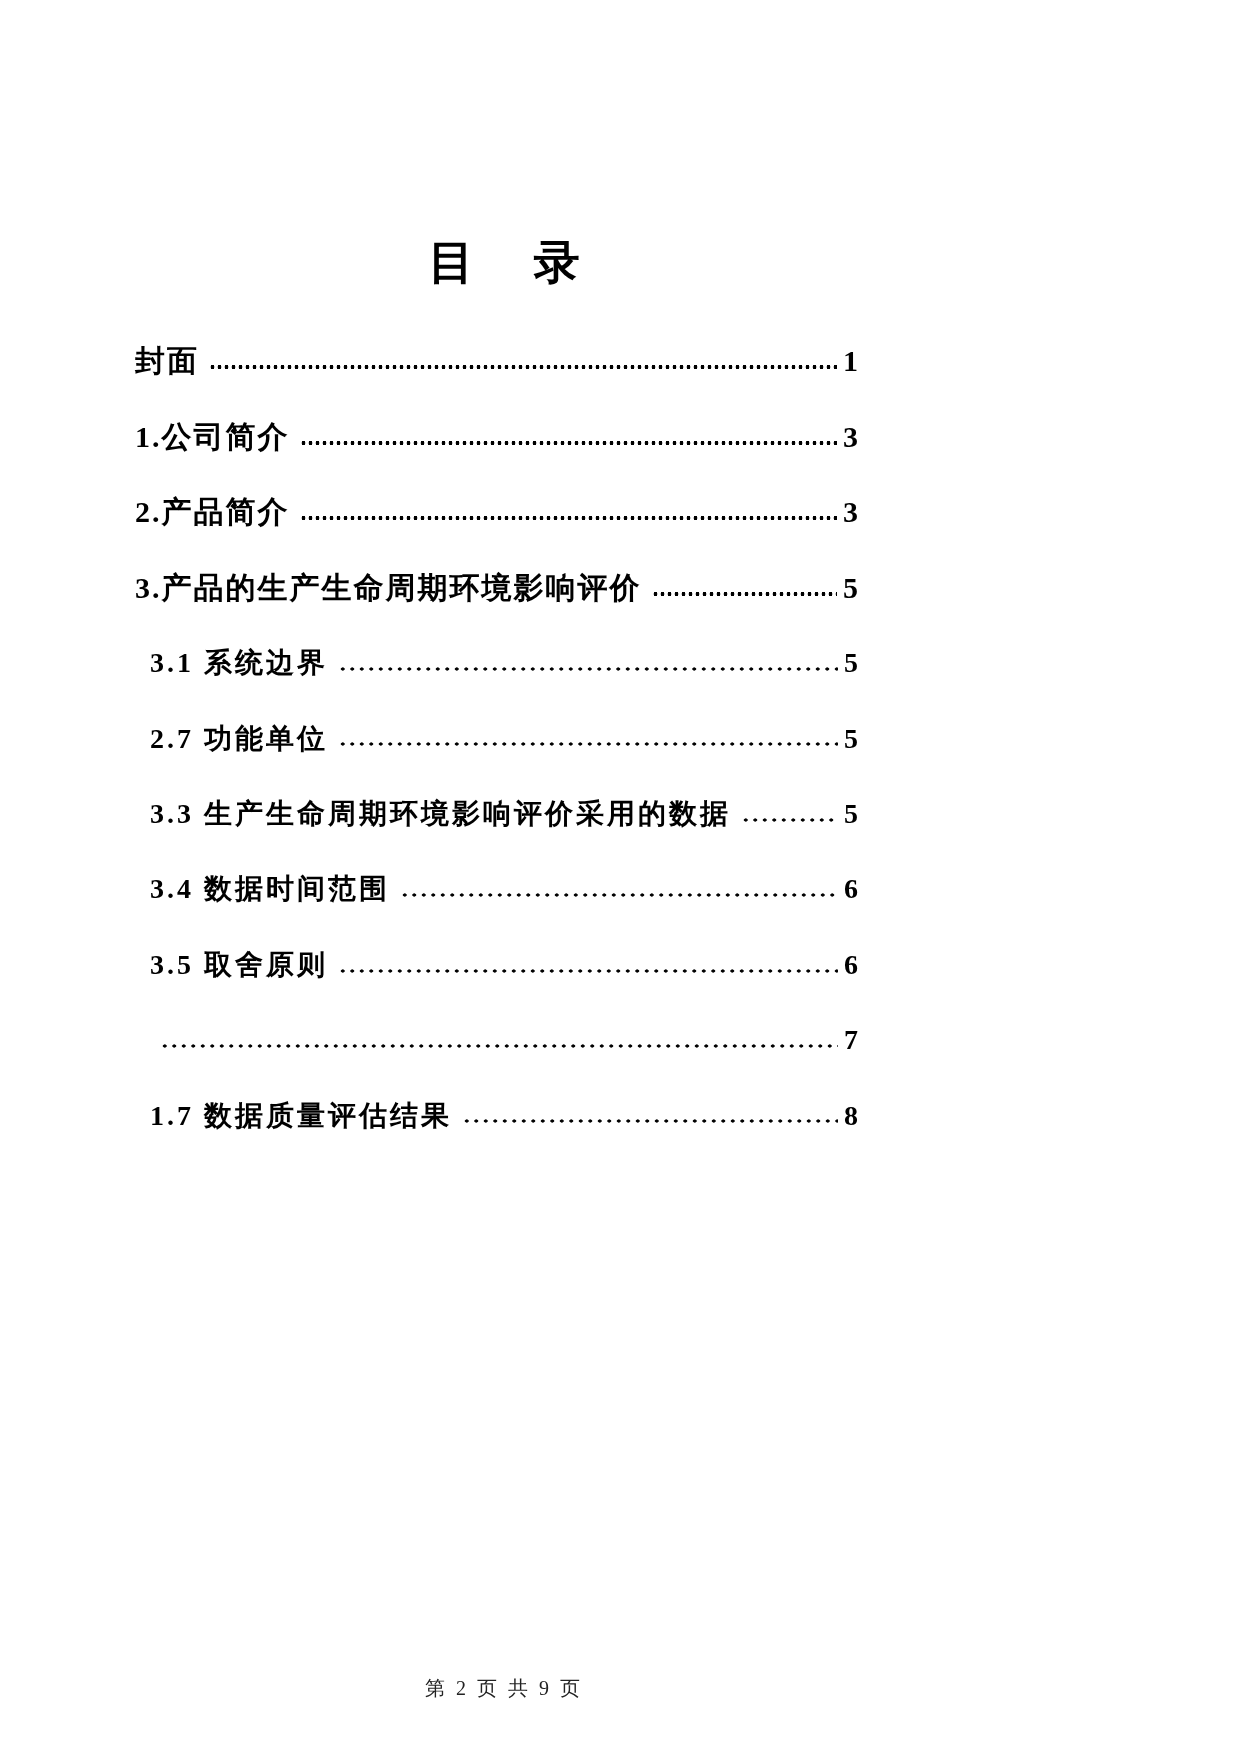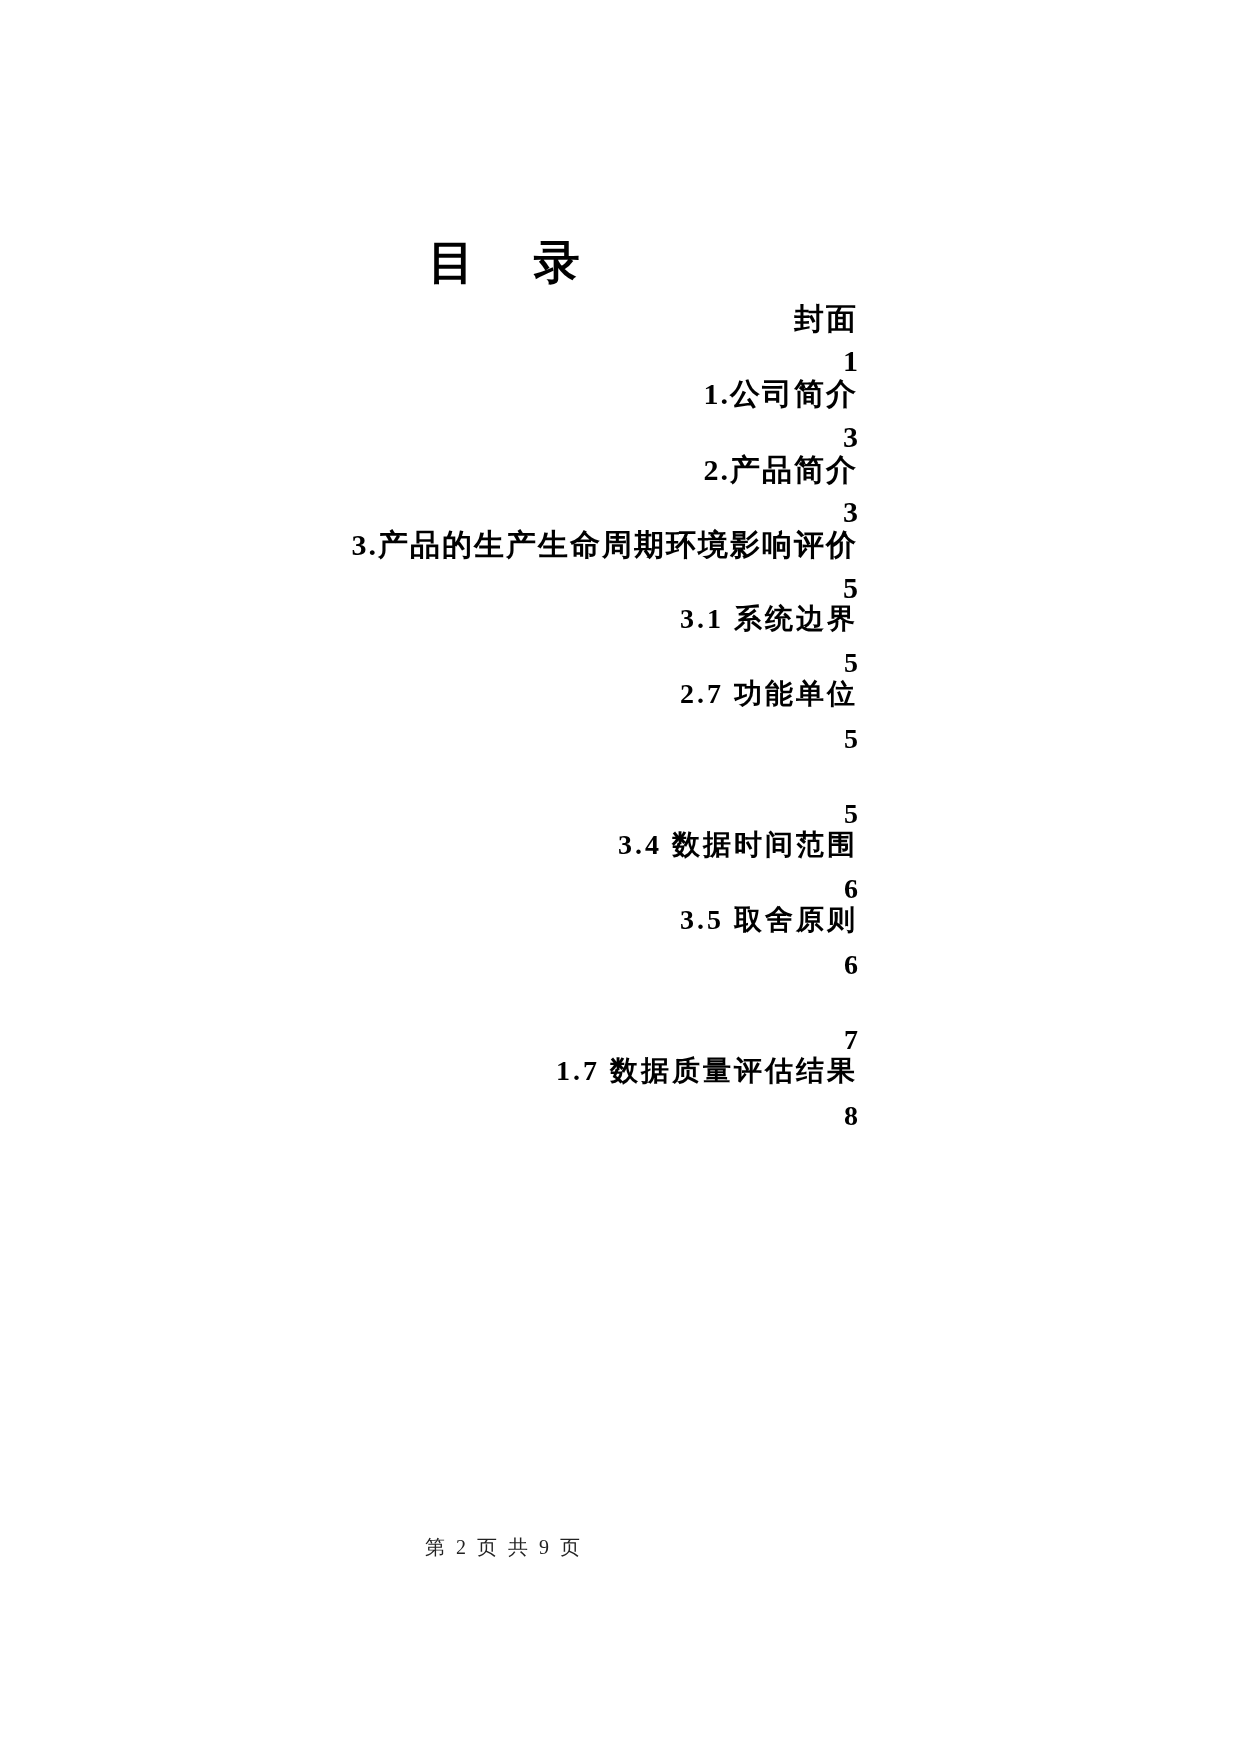--- a/index.html
+++ b/index.html
@@ -33,21 +33,20 @@
     position: absolute;
     top: 302px;
     left: 135px;
     right: 150px;
   }
   .toc-row {
     display: flex;
     align-items: flex-end;
     height: 75.4px;
     cursor: pointer;
-    flex-direction: column;
   }
   .toc-row .label {
     white-space: nowrap;
     line-height: 1.1;
   }
   .toc-row .dots {
     flex: 1;
     height: 6px;
     margin: 0 6px 7px 10px;
     background-repeat: repeat-x;
@@ -70,21 +69,21 @@
     font-size: 28px;
     padding-left: 15px;
   }
   .toc-row.sub .label { letter-spacing: 3px; }
   .toc-row.sub .dots {
     background-image: radial-gradient(circle, #000 1.5px, transparent 1.7px);
     background-size: 9.5px 6px;
   }
   .page-footer {
     position: absolute;
-    top: 1534px;
+    top: 1675px;
     left: 0;
     width: 100%;
     text-align: center;
     font-size: 20px;
     letter-spacing: 3px;
     color: #222222;
   }
 </style>
 </head>
 <body>
@@ -117,20 +116,21 @@
         <span class="label">3.1 系统边界</span>
         <span class="dots"></span>
         <span class="pnum">5</span>
       </div>
       <div class="toc-row sub">
         <span class="label">2.7 功能单位</span>
         <span class="dots"></span>
         <span class="pnum">5</span>
       </div>
       <div class="toc-row sub">
+        <span class="label">3.3 生产生命周期环境影响评价采用的数据</span>
         <span class="dots"></span>
         <span class="pnum">5</span>
       </div>
       <div class="toc-row sub">
         <span class="label">3.4 数据时间范围</span>
         <span class="dots"></span>
         <span class="pnum">6</span>
       </div>
       <div class="toc-row sub">
         <span class="label">3.5 取舍原则</span>

